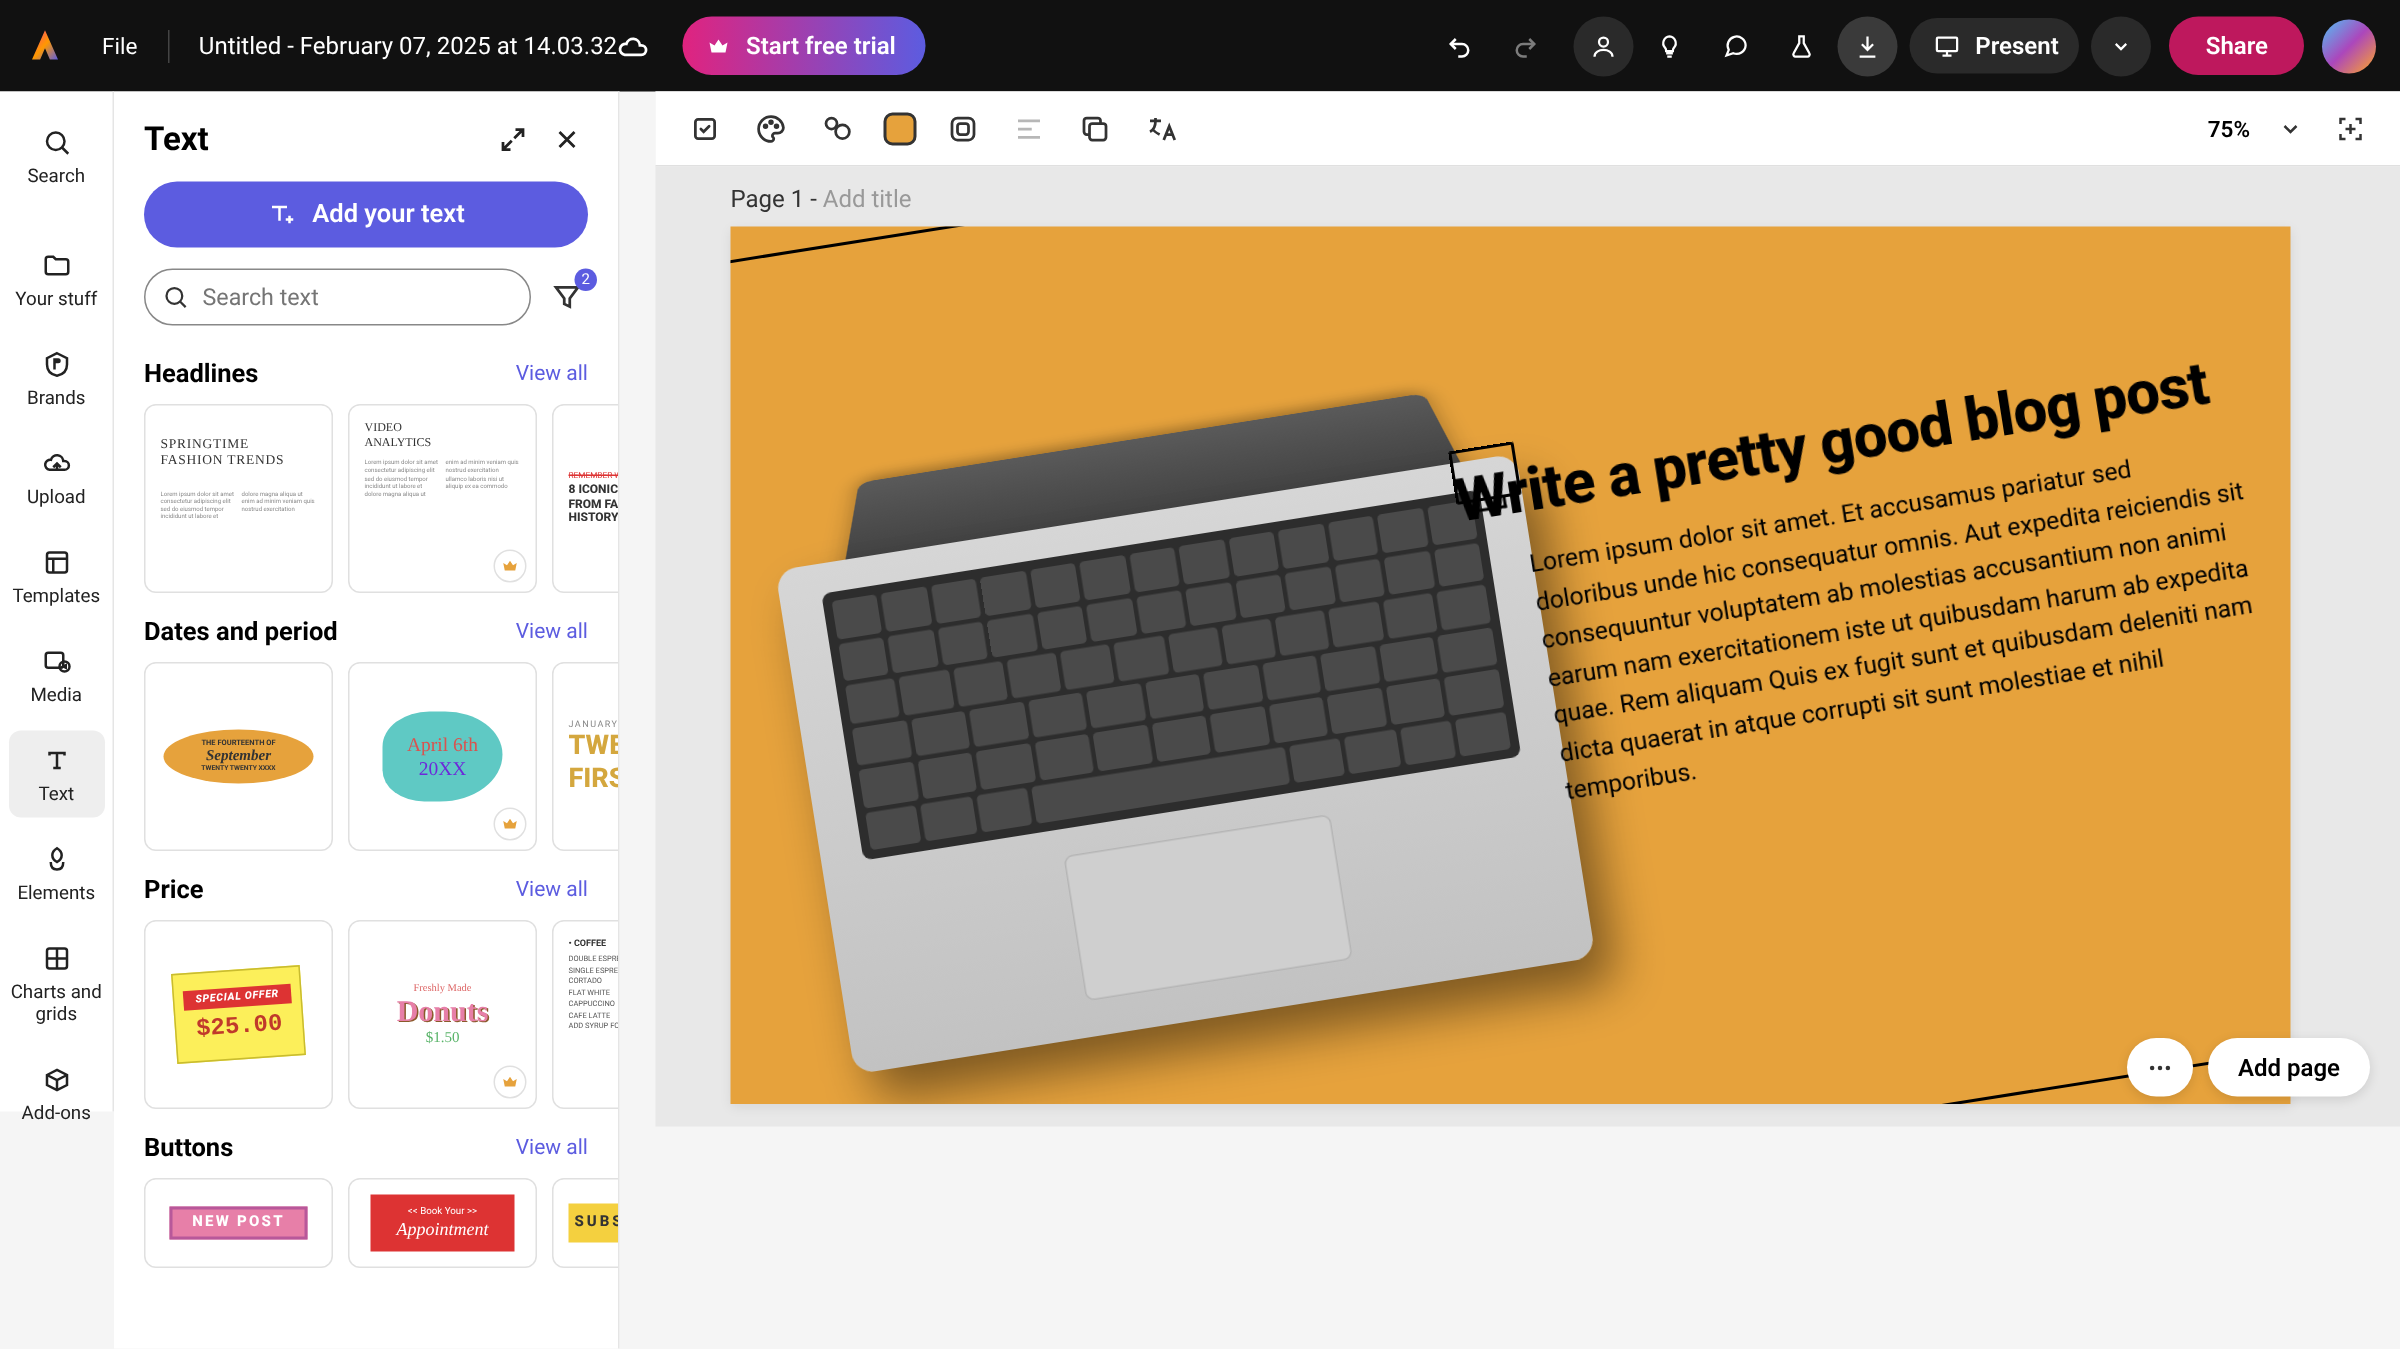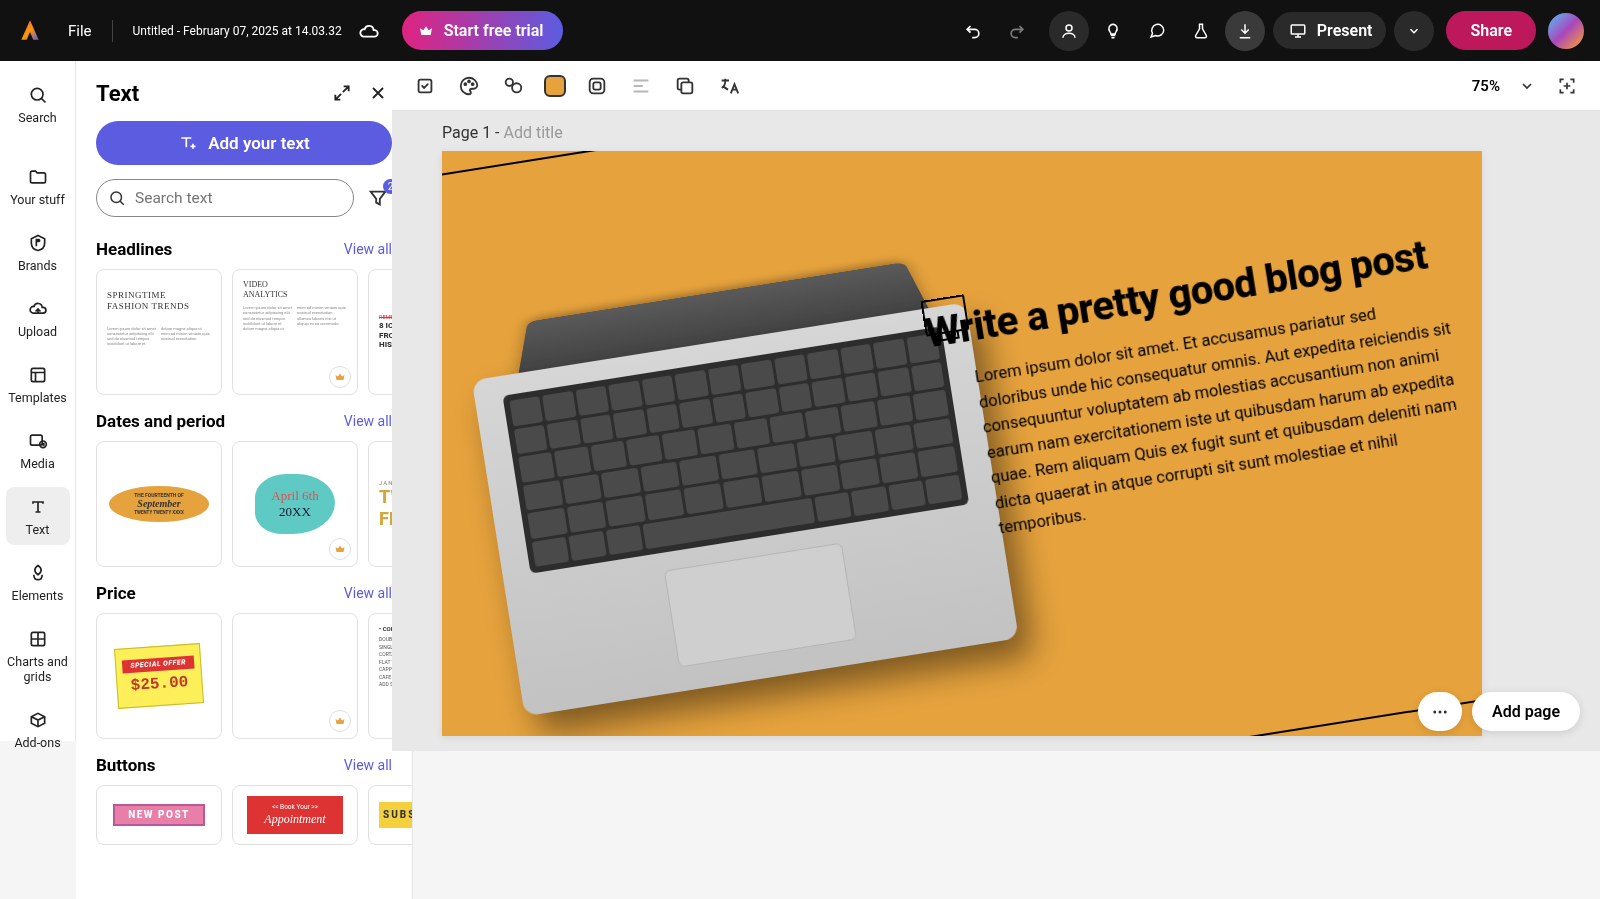--- a/index.html
+++ b/index.html
@@ -3,21 +3,21 @@
 <meta charset="utf-8">
 <style>
 * { margin:0; padding:0; box-sizing:border-box; font-family:-apple-system,BlinkMacSystemFont,"Segoe UI",Roboto,sans-serif; }
 body { background:#f5f5f5; width:1600px; height:899px; overflow:hidden; }
 
 
 .topbar { height:61px; background:#111; display:flex; align-items:center; padding:0 16px; color:#fff; }
 .logo { width:28px; height:28px; margin-right:24px; display:flex; align-items:center; justify-content:center; }
 .file-menu { font-size:15px; margin-right:20px; cursor:pointer; }
 .vr { width:1px; height:22px; background:#444; margin-right:20px; }
-.doc-title { font-size:12px; color:#fff; margin-right:16px; }
+.doc-title { font-size:16px; color:#fff; }
 .cloud-icon { width:20px; height:20px; margin-right:24px; }
 .trial-btn { background:linear-gradient(90deg,#e0237f,#5c5ce0); color:#fff; border:none; border-radius:24px; padding:10px 20px 10px 16px; font-size:16px; font-weight:600; display:flex; align-items:center; gap:10px; cursor:pointer; }
 .spacer { flex:1; }
 .top-icons { display:flex; align-items:center; gap:4px; }
 .ticon { width:40px; height:40px; border-radius:50%; display:flex; align-items:center; justify-content:center; cursor:pointer; color:#fff; }
 .ticon.dark { background:#2a2a2a; }
 .ticon.darker { background:#3a3a3a; }
 .present-btn { background:#2a2a2a; color:#fff; border:none; border-radius:20px; padding:9px 14px 9px 16px; font-size:16px; font-weight:600; display:flex; align-items:center; gap:10px; cursor:pointer; margin:0 4px; }
 .chev-btn { width:40px; height:40px; border-radius:50%; background:#2a2a2a; display:flex; align-items:center; justify-content:center; color:#fff; cursor:pointer; }
 .share-btn { background:#be185d; color:#fff; border:none; border-radius:20px; padding:10px 24px; font-size:16px; font-weight:600; cursor:pointer; margin:0 8px; }
@@ -46,21 +46,21 @@
 .cat-head { display:flex; align-items:center; justify-content:space-between; padding:8px 20px 10px 0; }
 .cat-title { font-size:17px; font-weight:700; }
 .view-all { font-size:14px; color:#5c5ce0; cursor:pointer; }
 .thumbs { display:flex; gap:10px; padding-bottom:8px; }
 .thumb { min-width:126px; width:126px; height:126px; border:1px solid #e0e0e0; border-radius:8px; background:#fff; position:relative; overflow:hidden; cursor:pointer; flex-shrink:0; }
 .thumb.cut { min-width:68px; width:68px; }
 .prem-badge { position:absolute; bottom:6px; right:6px; width:22px; height:22px; background:#fff; border:1px solid #e0e0e0; border-radius:50%; display:flex; align-items:center; justify-content:center; }
 .thumb-inner { position:absolute; inset:10px; display:flex; flex-direction:column; font-size:7px; line-height:1.2; color:#333; }
 
 
-.canvas-area { position:absolute; left:392px; top:61px; right:0; height:690px; background:#e8e8e8; }
+.canvas-area { position:absolute; left:437px; top:61px; right:0; height:690px; background:#e8e8e8; }
 .canvas-toolbar { height:50px; background:#fff; border-bottom:1px solid #e0e0e0; display:flex; align-items:center; padding:0 20px; gap:18px; }
 .ctb-icon { width:26px; height:26px; display:flex; align-items:center; justify-content:center; cursor:pointer; color:#333; }
 .color-swatch { width:22px; height:22px; border-radius:6px; background:#e6a23c; border:2px solid #333; cursor:pointer; }
 .ctb-right { margin-left:auto; display:flex; align-items:center; gap:14px; }
 .zoom-txt { font-size:15px; font-weight:600; }
 .page-label { position:absolute; left:50px; top:62px; font-size:16px; color:#333; }
 .page-label .add-title { color:#999; }
 .artboard { position:absolute; left:50px; top:90px; width:1040px; height:585px; background:#e6a23c; overflow:hidden; box-shadow:0 2px 8px rgba(0,0,0,0.08); }
 .diag1 { position:absolute; width:800px; height:2px; background:#000; top:24px; left:-10px; transform:rotate(-9deg); transform-origin:left center; }
 .diag2 { position:absolute; width:1000px; height:2px; background:#000; bottom:38px; right:-20px; transform:rotate(-9deg); transform-origin:right center; }
@@ -348,21 +348,21 @@
               <div style="font-family:cursive;font-size:10px;font-weight:700;font-style:italic">September</div>
               <div style="font-size:4.5px;font-weight:700">TWENTY TWENTY XXXX</div>
             </div>
           </div>
         </div>
       <div class="thumb">
           <div class="thumb-inner" style="align-items:center;justify-content:center">
             <div style="width:80px;height:60px;background:#5fc9c4;border-radius:45% 55% 60% 40%;position:relative;display:flex;flex-direction:column;align-items:center;justify-content:center">
               <div style="position:absolute;inset:-6px;background:#f4a6b8;border-radius:55% 45% 40% 60%;z-index:-1"></div>
               <div style="font-family:Georgia,serif;font-size:13px;color:#d9534f">April 6th</div>
-              <div style="font-family:Georgia,serif;font-size:13px;color:#0f172a">20XX</div>
+              <div style="font-family:Georgia,serif;font-size:13px;color:#6d28d9">20XX</div>
             </div>
           </div>
           <div class="prem-badge">
             <svg width="12" height="12" viewBox="0 0 24 24" fill="#e6a23c">
               <path d="M5 18h14l2-10-5 3-4-6-4 6-5-3z"></path>
             </svg>
           </div>
         </div>
       <div class="thumb cut">
           <div class="thumb-inner" style="justify-content:center">
@@ -380,20 +380,25 @@
     <div class="thumbs">
       <div class="thumb">
           <div class="thumb-inner" style="align-items:center;justify-content:center">
             <div style="width:86px;height:60px;background:#fcef5a;border:1px solid #c9bc2f;transform:rotate(-4deg);display:flex;flex-direction:column;align-items:center;justify-content:center;gap:4px">
               <div style="background:#d33;color:#fff;font-size:7px;font-weight:800;font-style:italic;padding:2px 8px;letter-spacing:0.5px">SPECIAL OFFER</div>
               <div style="font-family:'Courier New',monospace;font-size:16px;font-weight:700;color:#c0392b">$25.00</div>
             </div>
           </div>
         </div>
       <div class="thumb">
+          <div class="thumb-inner" style="align-items:center;justify-content:center">
+            <div style="font-family:cursive;font-size:7px;color:#d66">Freshly Made</div>
+            <div style="font-family:cursive;font-size:20px;font-weight:700;color:#e77fa8;text-shadow:1px 1px 0 #8b5a2b">Donuts</div>
+            <div style="font-family:cursive;font-size:10px;color:#58b368">$1.50</div>
+          </div>
           <div class="prem-badge">
             <svg width="12" height="12" viewBox="0 0 24 24" fill="#e6a23c">
               <path d="M5 18h14l2-10-5 3-4-6-4 6-5-3z"></path>
             </svg>
           </div>
         </div>
       <div class="thumb cut">
           <div class="thumb-inner" style="font-size:5px;font-family:monospace;line-height:1.5">
             <div style="font-size:6px;font-weight:700;margin-bottom:3px">• <span>COFFEE</span></div>
             <div style="white-space:pre-line;color:#555">DOUBLE ESPRES

